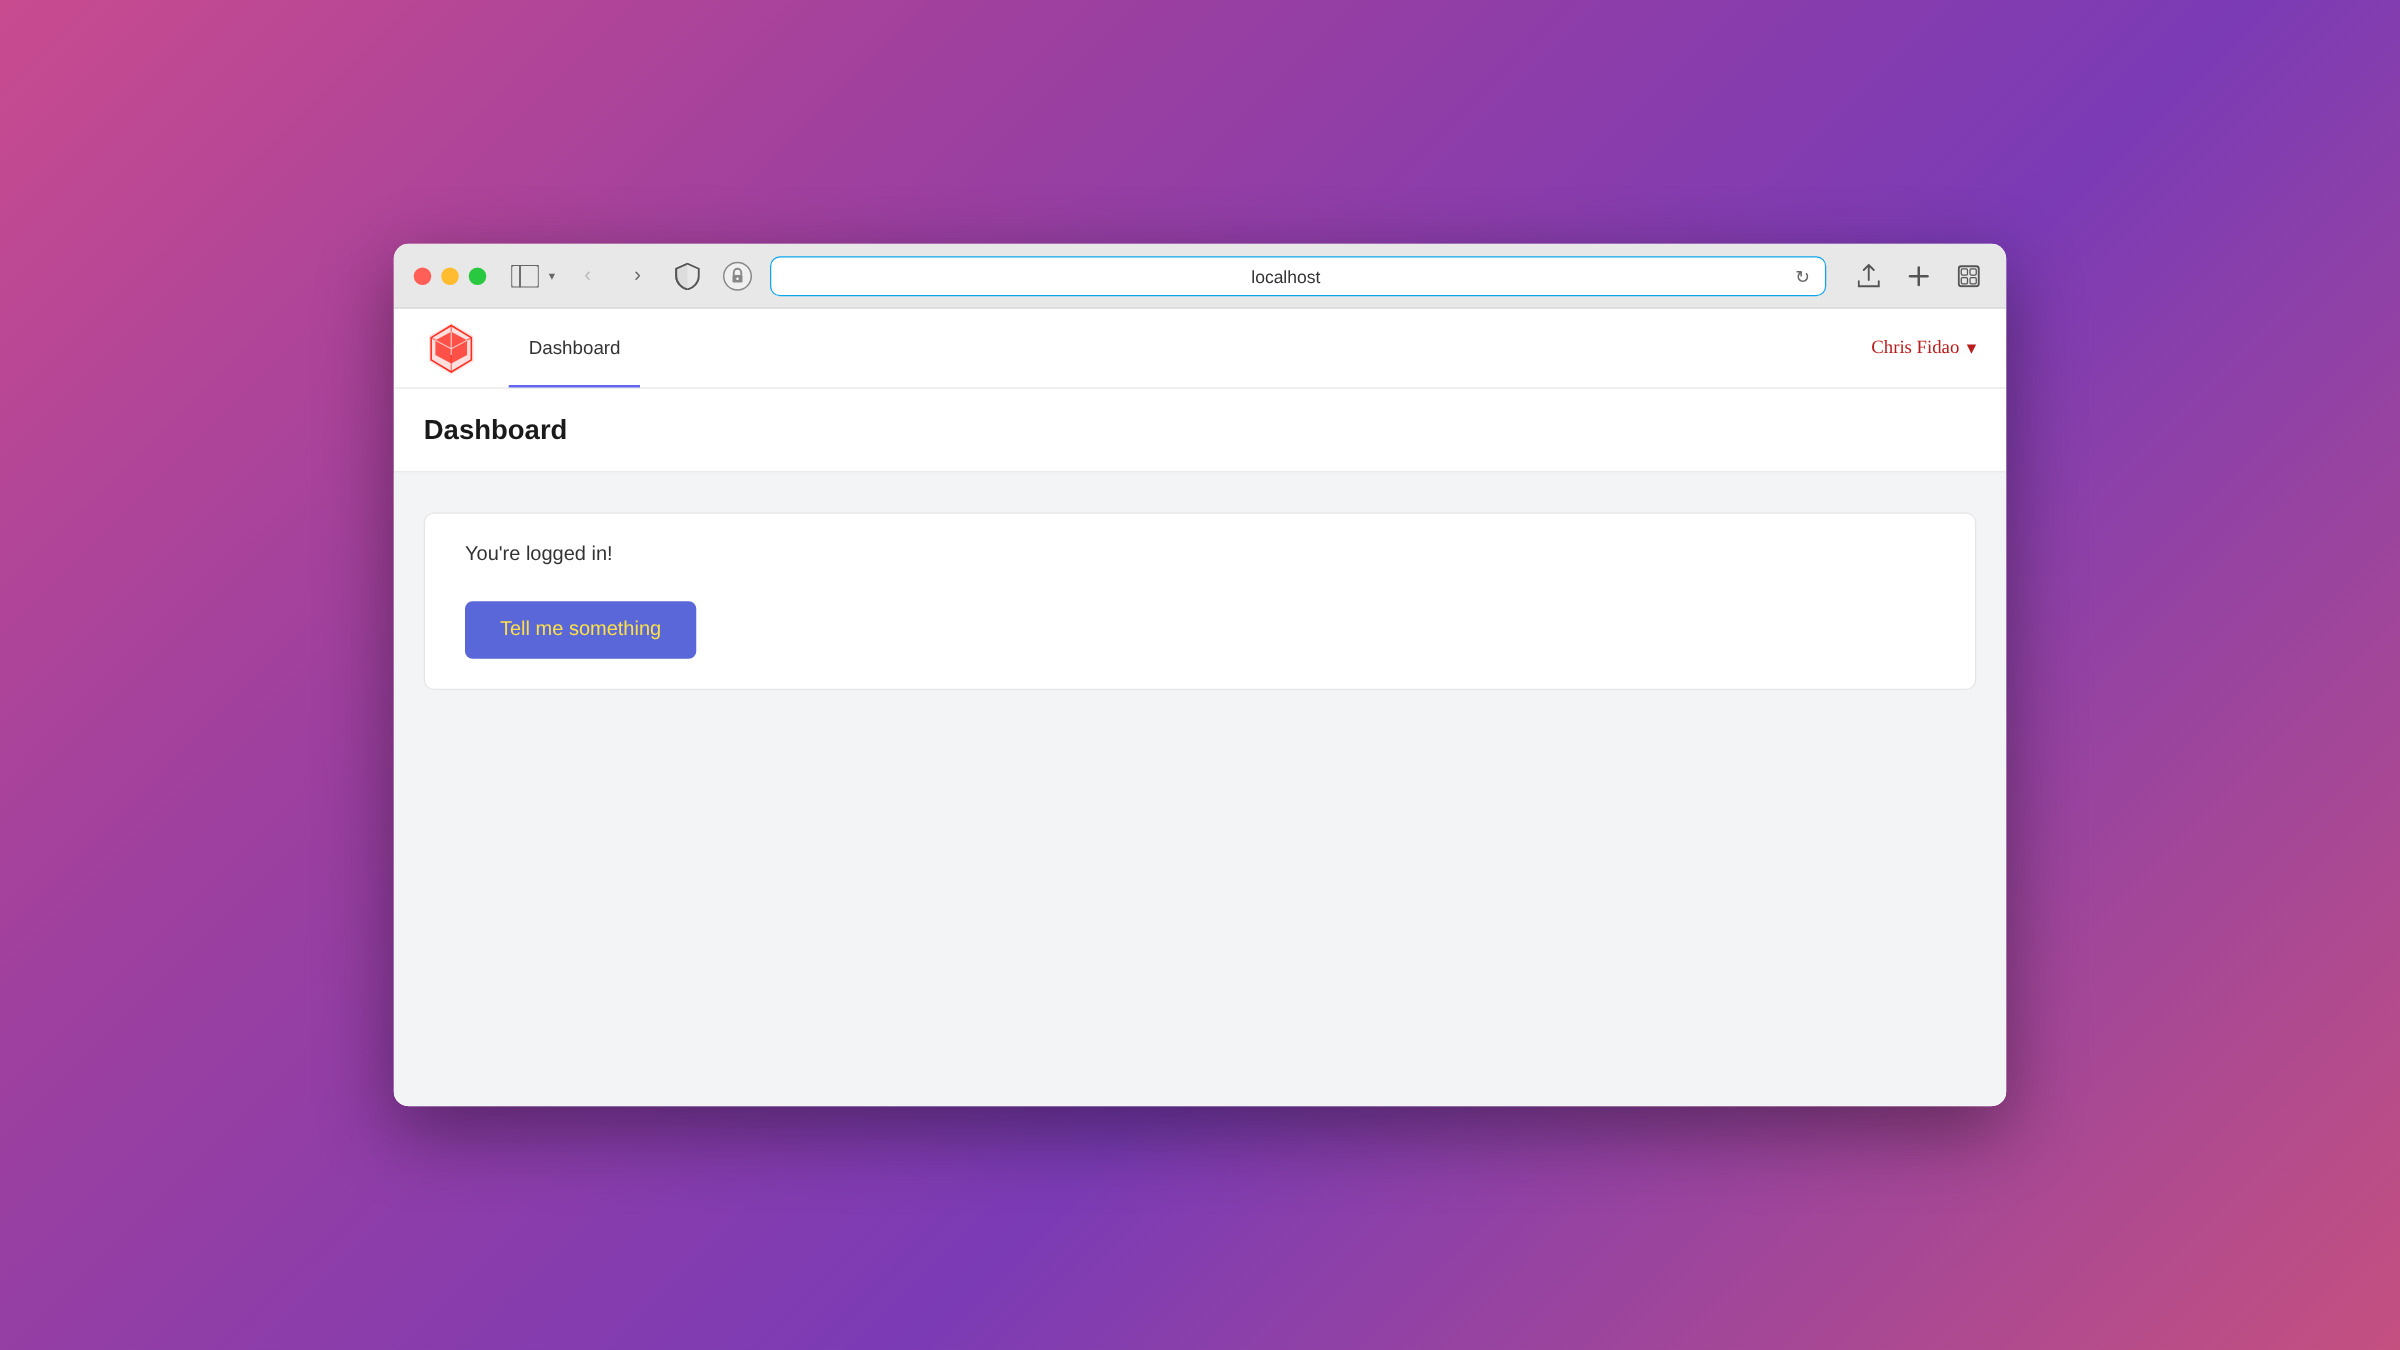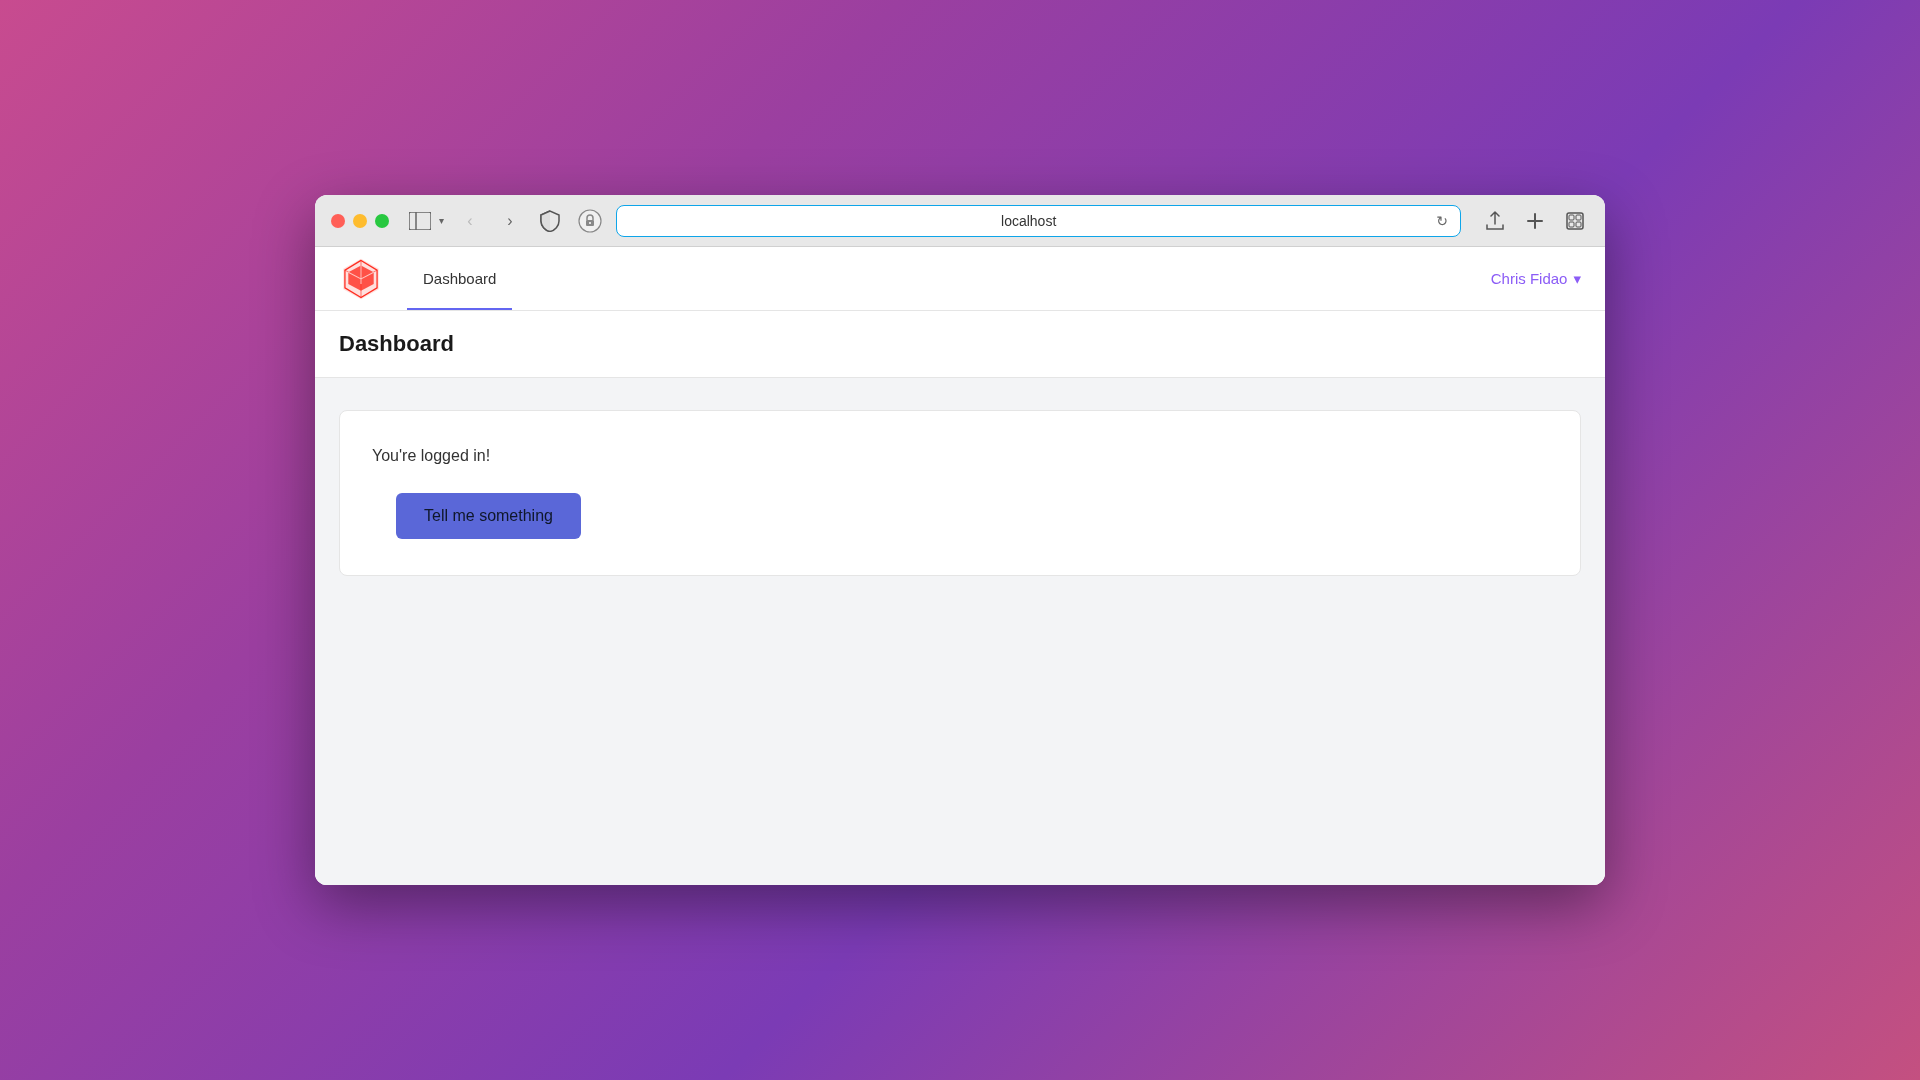--- a/index.html
+++ b/index.html
@@ -215,21 +215,22 @@
       display: flex;
       align-items: center;
     }
 
     .user-menu {
       display: flex;
       align-items: center;
       gap: 6px;
       cursor: pointer;
       font-size: 15px;
-      color: #8b5cf6;
+      color: #b91c1c;
+      font-family: Liberation Serif, serif;
     }
 
     
     .page-content {
       flex: 1;
       background: #f3f4f6;
       overflow-y: auto;
     }
 
     .page-header {
@@ -244,41 +245,40 @@
       color: #1a1a1a;
     }
 
     .page-body {
       padding: 32px 24px;
     }
 
     .card {
       background: #ffffff;
       border-radius: 8px;
-      padding: 36px 32px;
+      padding: 24px 32px;
       border: 1px solid #e5e5e5;
     }
 
     .logged-in-text {
       font-size: 16px;
       color: #333;
       margin-bottom: 28px;
     }
 
     .tell-me-btn {
       background: #5a67d8;
-      color: #0f172a;
+      color: #fde047;
       border: none;
       border-radius: 6px;
       padding: 14px 28px;
       font-size: 16px;
       cursor: pointer;
       font-weight: 500;
       transition: background 0.15s;
-      margin-left: 24px;
     }
 
     
     .icon-svg {
       display: inline-flex;
       align-items: center;
       justify-content: center;
     }
   </style>
 </head>

